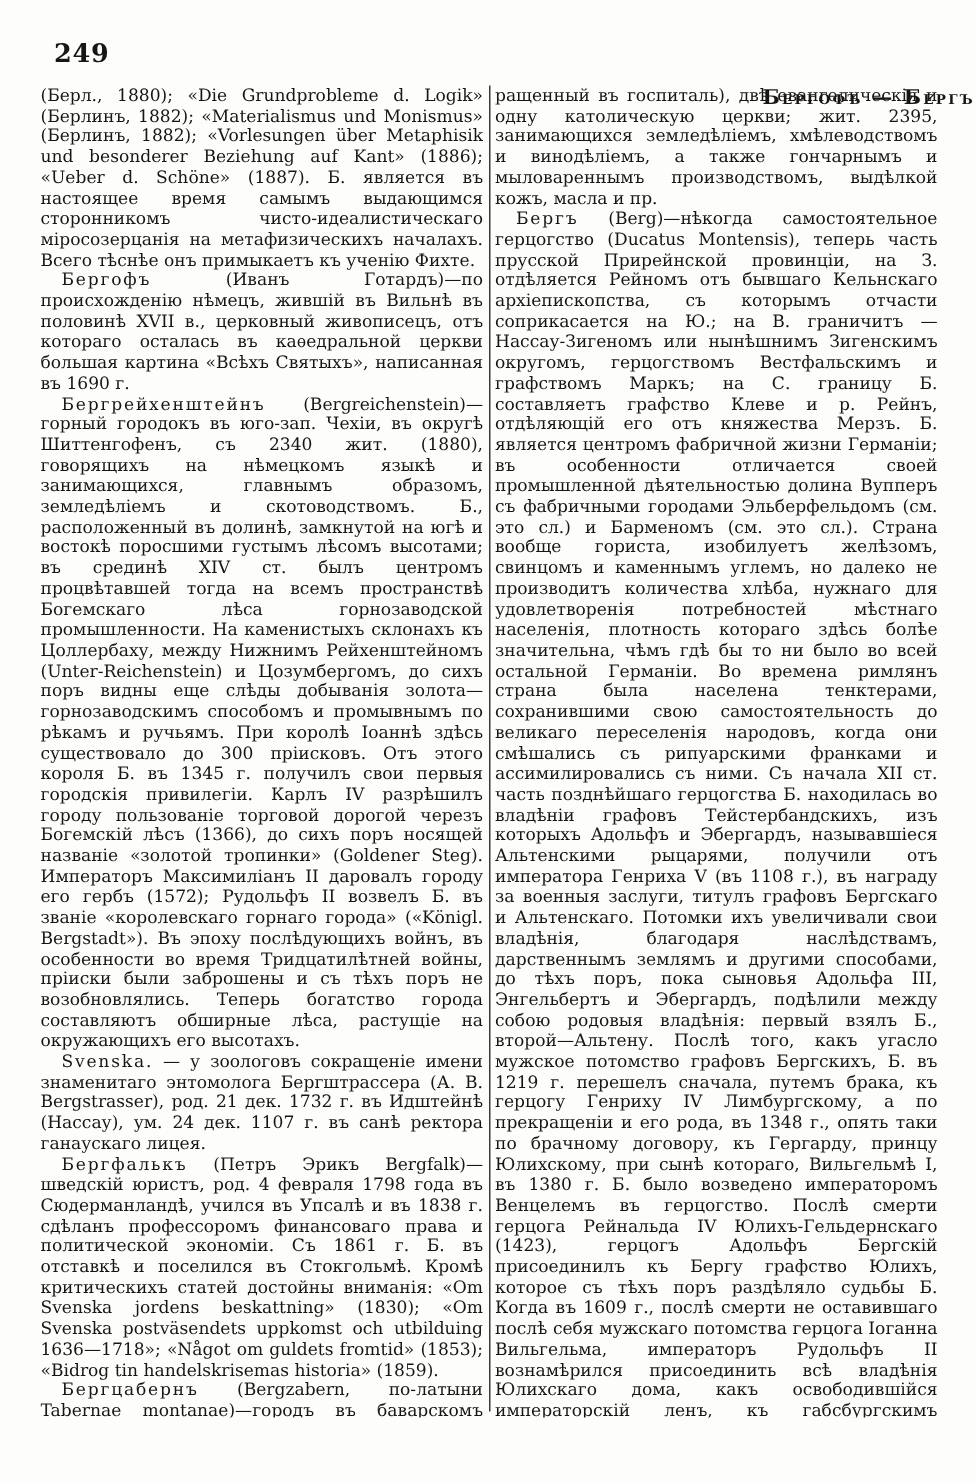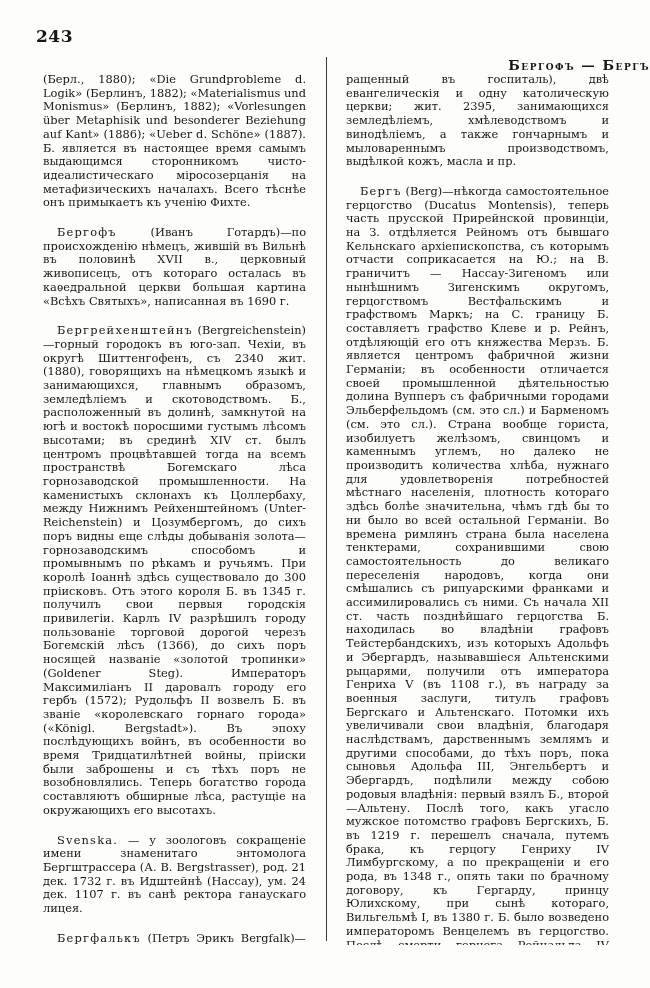--- a/index.html
+++ b/index.html
@@ -59,56 +59,56 @@
     font-size: 11.4px;
     line-height: 13.7px;
   }
   .column-divider {
     width: 1px;
     background: #3c3a38;
     margin: 0 3px 0 4px;
     height: 884px;
   }
   .para {
-    margin: 16px;
+    margin: 0;
     text-indent: 14px;
   }
   .para.no-indent {
     text-indent: 0;
   }
   .headword {
     font-weight: normal;
     letter-spacing: 1.2px;
   }
 </style>
 </head>
 <body>
 
 <div class="page">
 
   <div class="page-header">
-    <span class="page-number">243</span>
+    <span class="page-number">249</span>
     <span class="running-head">Бергофъ — Бергъ</span>
   </div>
 
   <div class="columns">
 
     <div class="column">
 
         <p class="para no-indent"><span class="headword"></span><span class="entry-text">(Берл., 1880); «Die Grundprobleme d. Logik» (Берлинъ, 1882); «Materialismus und Monismus» (Берлинъ, 1882); «Vorlesungen über Metaphisik und besonderer Beziehung auf Kant» (1886); «Ueber d. Schöne» (1887). Б. является въ настоящее время самымъ выдающимся сторонникомъ чисто-идеалистическаго міросозерцанія на метафизическихъ началахъ. Всего тѣснѣе онъ примыкаетъ къ ученію Фихте.</span></p>
 
         <p class="para"><span class="headword">Бергофъ</span><span class="entry-text"> (Иванъ Готардъ)—по происхожденію нѣмецъ, жившій въ Вильнѣ въ половинѣ XVII в., церковный живописецъ, отъ котораго осталась въ каѳедральной церкви большая картина «Всѣхъ Святыхъ», написанная въ 1690 г.</span></p>
 
         <p class="para"><span class="headword">Бергрейхенштейнъ</span><span class="entry-text"> (Bergreichenstein)—горный городокъ въ юго-зап. Чехіи, въ округѣ Шиттенгофенъ, съ 2340 жит. (1880), говорящихъ на нѣмецкомъ языкѣ и занимающихся, главнымъ образомъ, земледѣліемъ и скотоводствомъ. Б., расположенный въ долинѣ, замкнутой на югѣ и востокѣ поросшими густымъ лѣсомъ высотами; въ срединѣ XIV ст. былъ центромъ процвѣтавшей тогда на всемъ пространствѣ Богемскаго лѣса горнозаводской промышленности. На каменистыхъ склонахъ къ Цоллербаху, между Нижнимъ Рейхенштейномъ (Unter-Reichenstein) и Цозумбергомъ, до сихъ поръ видны еще слѣды добыванія золота—горнозаводскимъ способомъ и промывнымъ по рѣкамъ и ручьямъ. При королѣ Іоаннѣ здѣсь существовало до 300 пріисковъ. Отъ этого короля Б. въ 1345 г. получилъ свои первыя городскія привилегіи. Карлъ IV разрѣшилъ городу пользованіе торговой дорогой черезъ Богемскій лѣсъ (1366), до сихъ поръ носящей названіе «золотой тропинки» (Goldener Steg). Императоръ Максимиліанъ II даровалъ городу его гербъ (1572); Рудольфъ II возвелъ Б. въ званіе «королевскаго горнаго города» («Königl. Bergstadt»). Въ эпоху послѣдующихъ войнъ, въ особенности во время Тридцатилѣтней войны, пріиски были заброшены и съ тѣхъ поръ не возобновлялись. Теперь богатство города составляютъ обширные лѣса, растущіе на окружающихъ его высотахъ.</span></p>
 
         <p class="para"><span class="headword">Svenska.</span><span class="entry-text"> — у зоологовъ сокращеніе имени знаменитаго энтомолога Бергштрассера (А. В. Bergstrasser), род. 21 дек. 1732 г. въ Идштейнѣ (Нассау), ум. 24 дек. 1107 г. въ санѣ ректора ганаускаго лицея.</span></p>
 
         <p class="para"><span class="headword">Бергфалькъ</span><span class="entry-text"> (Петръ Эрикъ Bergfalk)—шведскій юристъ, род. 4 февраля 1798 года въ Сюдерманландѣ, учился въ Упсалѣ и въ 1838 г. сдѣланъ профессоромъ финансоваго права и политической экономіи. Съ 1861 г. Б. въ отставкѣ и поселился въ Стокгольмѣ. Кромѣ критическихъ статей достойны вниманія: «Om Svenska jordens beskattning» (1830); «Om Svenska postväsendets uppkomst och utbilduing 1636—1718»; «Något om guldets fromtid» (1853); «Bidrog tin handelskrisemas historia» (1859).</span></p>
 
-        <p class="para"><span class="headword">Лимбургскому</span><span class="entry-text"> (Bergzabern, по-латыни Tabernae montanae)—городъ въ баварскомъ округѣ Рейнпфальцъ, на р. Эрленбахъ, у подножія Гардскаго горнаго кряжа, въ 16 км. къ ЮЗ. отъ Ландау, соединенъ вѣтвью Винденъ съ Пфальцскою максимиліановскою жел. дорогою, имѣетъ за́мокъ (теперь частью об-</span></p>
+        <p class="para"><span class="headword">Бергцабернъ</span><span class="entry-text"> (Bergzabern, по-латыни Tabernae montanae)—городъ въ баварскомъ округѣ Рейнпфальцъ, на р. Эрленбахъ, у подножія Гардскаго горнаго кряжа, въ 16 км. къ ЮЗ. отъ Ландау, соединенъ вѣтвью Винденъ съ Пфальцскою максимиліановскою жел. дорогою, имѣетъ за́мокъ (теперь частью об-</span></p>
       </div>
 
     <div class="column-divider"></div>
 
     <div class="column">
 
         <p class="para no-indent"><span class="headword"></span><span class="entry-text">ращенный въ госпиталь), двѣ евангелическія и одну католическую церкви; жит. 2395, занимающихся земледѣліемъ, хмѣлеводствомъ и винодѣліемъ, а также гончарнымъ и мыловареннымъ производствомъ, выдѣлкой кожъ, масла и пр.</span></p>
 
         <p class="para"><span class="headword">Бергъ</span><span class="entry-text"> (Berg)—нѣкогда самостоятельное герцогство (Ducatus Montensis), теперь часть прусской Прирейнской провинціи, на З. отдѣляется Рейномъ отъ бывшаго Кельнскаго архіепископства, съ которымъ отчасти соприкасается на Ю.; на В. граничитъ — Нассау-Зигеномъ или нынѣшнимъ Зигенскимъ округомъ, герцогствомъ Вестфальскимъ и графствомъ Маркъ; на С. границу Б. составляетъ графство Клеве и р. Рейнъ, отдѣляющій его отъ княжества Мерзъ. Б. является центромъ фабричной жизни Германіи; въ особенности отличается своей промышленной дѣятельностью долина Вупперъ съ фабричными городами Эльберфельдомъ (см. это сл.) и Барменомъ (см. это сл.). Страна вообще гориста, изобилуетъ желѣзомъ, свинцомъ и каменнымъ углемъ, но далеко не производитъ количества хлѣба, нужнаго для удовлетворенія потребностей мѣстнаго населенія, плотность котораго здѣсь болѣе значительна, чѣмъ гдѣ бы то ни было во всей остальной Германіи. Во времена римлянъ страна была населена тенктерами, сохранившими свою самостоятельность до великаго переселенія народовъ, когда они смѣшались съ рипуарскими франками и ассимилировались съ ними. Съ начала XII ст. часть позднѣйшаго герцогства Б. находилась во владѣніи графовъ Тейстербандскихъ, изъ которыхъ Адольфъ и Эбергардъ, называвшіеся Альтенскими рыцарями, получили отъ императора Генриха V (въ 1108 г.), въ награду за военныя заслуги, титулъ графовъ Бергскаго и Альтенскаго. Потомки ихъ увеличивали свои владѣнія, благодаря наслѣдствамъ, дарственнымъ землямъ и другими способами, до тѣхъ поръ, пока сыновья Адольфа III, Энгельбертъ и Эбергардъ, подѣлили между собою родовыя владѣнія: первый взялъ Б., второй—Альтену. Послѣ того, какъ угасло мужское потомство графовъ Бергскихъ, Б. въ 1219 г. перешелъ сначала, путемъ брака, къ герцогу Генриху IV Лимбургскому, а по прекращеніи и его рода, въ 1348 г., опять таки по брачному договору, къ Гергарду, принцу Юлихскому, при сынѣ котораго, Вильгельмѣ I, въ 1380 г. Б. было возведено императоромъ Венцелемъ въ герцогство. Послѣ смерти герцога Рейнальда IV Юлихъ-Гельдернскаго (1423), герцогъ Адольфъ Бергскій присоединилъ къ Бергу графство Юлихъ, которое съ тѣхъ поръ раздѣляло судьбы Б. Когда въ 1609 г., послѣ смерти не оставившаго послѣ себя мужскаго потомства герцога Іоганна Вильгельма, императоръ Рудольфъ II вознамѣрился присоединить всѣ владѣнія Юлихскаго дома, какъ освободившійся императорскій ленъ, къ габсбургскимъ владѣніямъ, въ Европѣ образовалась цѣлая коалиція, поставившая себѣ задачей поддерживать притязанія ближайшихъ наслѣдниковъ Юлихскаго дома, Бранденбурга и Пфальцнейбурга, и вообще дать отпоръ все болѣе возроставшему могуществу Габсбурговъ. Съ обѣихъ сторонъ начались уже непріязненныя дѣйствія, когда</span></p>
       </div>

